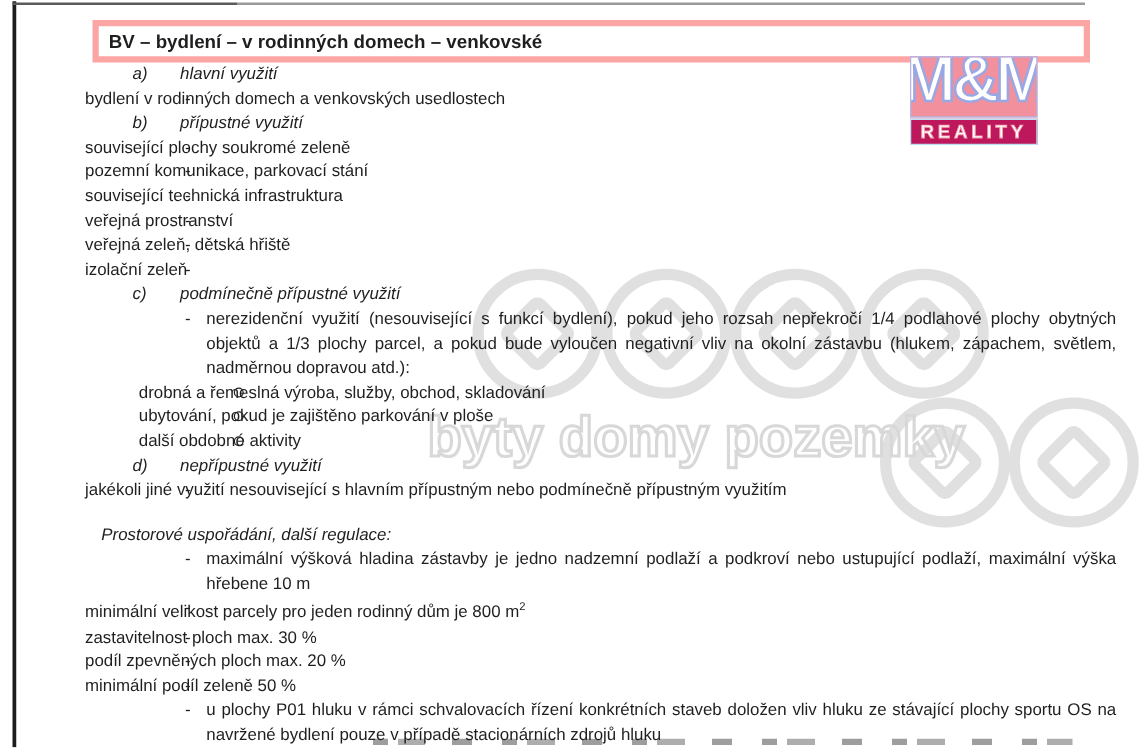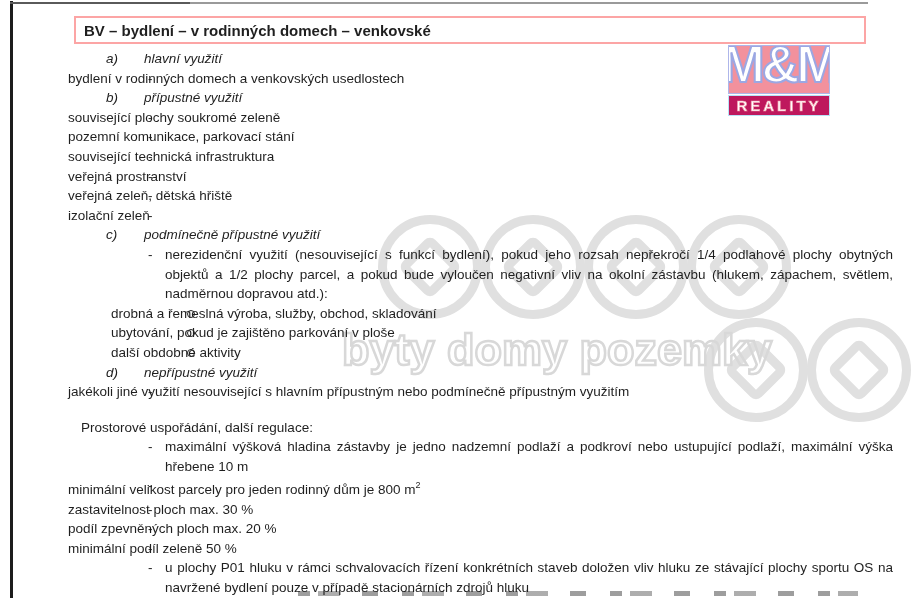--- a/index.html
+++ b/index.html
@@ -8,21 +8,21 @@
     font-family:"Liberation Sans", sans-serif; color:#1f1f1f; overflow:hidden;
   }
   
   .border-left { position:absolute; left:10px; top:1px; width:3px; height:597px; background:#1c1c1c; }
   .border-top  { position:absolute; left:10px; top:2px; width:858px; height:2px;
                  background:linear-gradient(90deg,#5a5a5a 0 180px,#9a9a9a 180px 100%); }
 
   
   .title-box {
     position:absolute; left:74px; top:16px; width:780px; height:24px;
-    border:2px solid #fca5a5; background:#fff; display:flex; align-items:center;
+    border:5px solid #fca5a5; background:#fff; display:flex; align-items:center;
     padding-left:8px; font-weight:bold; font-size:15px; z-index:3;
   }
 
   
   .wm { position:absolute; z-index:1; }
   .wm-ring { position:absolute; width:86px; height:86px; border:9px solid #e0e0e0; border-radius:50%; }
   .wm-ring::after {
     content:""; position:absolute; inset:20px; border:9px solid #e0e0e0;
     border-radius:8px; transform:rotate(45deg);
   }
@@ -61,21 +61,21 @@
   .dash { position:relative; padding-left:68px; }
   .dash::before { content:"-"; position:absolute; left:148px; }
   .para { position:relative; margin-left:165px; width:728px; text-align:justify; }
   .para::before { content:"-"; position:absolute; left:-17px; }
   .oitem { position:relative; padding-left:111px; }
   .oitem::before {
     content:""; position:absolute; left:187px; top:6px; width:6px; height:6px;
     border:1.3px solid #222; border-radius:50%;
   }
   .gap { height:16px; }
-  .reg-head { padding-left:81px; }
+  .reg-head { padding-left:81px; font-style:italic; }
   sup { font-size:9px; }
 
   
   .cutoff {
     position:absolute; left:298px; top:591px; width:560px; height:5px; opacity:.5;
     background:repeating-linear-gradient(90deg,
       #3c3c3c 0 12px, transparent 12px 20px,
       #5c5c5c 20px 42px, transparent 42px 64px,
       #3c3c3c 64px 80px, transparent 80px 104px);
   }
@@ -127,21 +127,21 @@
     <div class="dash">pozemní komunikace, parkovací stání</div>
     <div class="dash">související technická infrastruktura</div>
     <div class="dash">veřejná prostranství</div>
     <div class="dash">veřejná zeleň, dětská hřiště</div>
     <div class="dash">izolační zeleň</div>
 
     <div class="sec-head">
       <span class="label">c)</span>
       <span>podmínečně přípustné využití</span>
     </div>
-    <div class="para">nerezidenční využití (nesouvisející s funkcí bydlení), pokud jeho rozsah nepřekročí 1/4 podlahové plochy obytných objektů a 1/2 plochy parcel, a pokud bude vyloučen negativní vliv na okolní zástavbu (hlukem, zápachem, světlem, nadměrnou dopravou atd.):</div>
+    <div class="para">nerezidenční využití (nesouvisející s funkcí bydlení), pokud jeho rozsah nepřekročí 1/4 podlahové plochy obytných objektů a 1/3 plochy parcel, a pokud bude vyloučen negativní vliv na okolní zástavbu (hlukem, zápachem, světlem, nadměrnou dopravou atd.):</div>
     <div class="oitem">drobná a řemeslná výroba, služby, obchod, skladování</div>
     <div class="oitem">ubytování, pokud je zajištěno parkování v ploše</div>
     <div class="oitem">další obdobné aktivity</div>
 
     <div class="sec-head">
       <span class="label">d)</span>
       <span>nepřípustné využití</span>
     </div>
     <div class="dash">jakékoli jiné využití nesouvisející s hlavním přípustným nebo podmínečně přípustným využitím</div>
 

